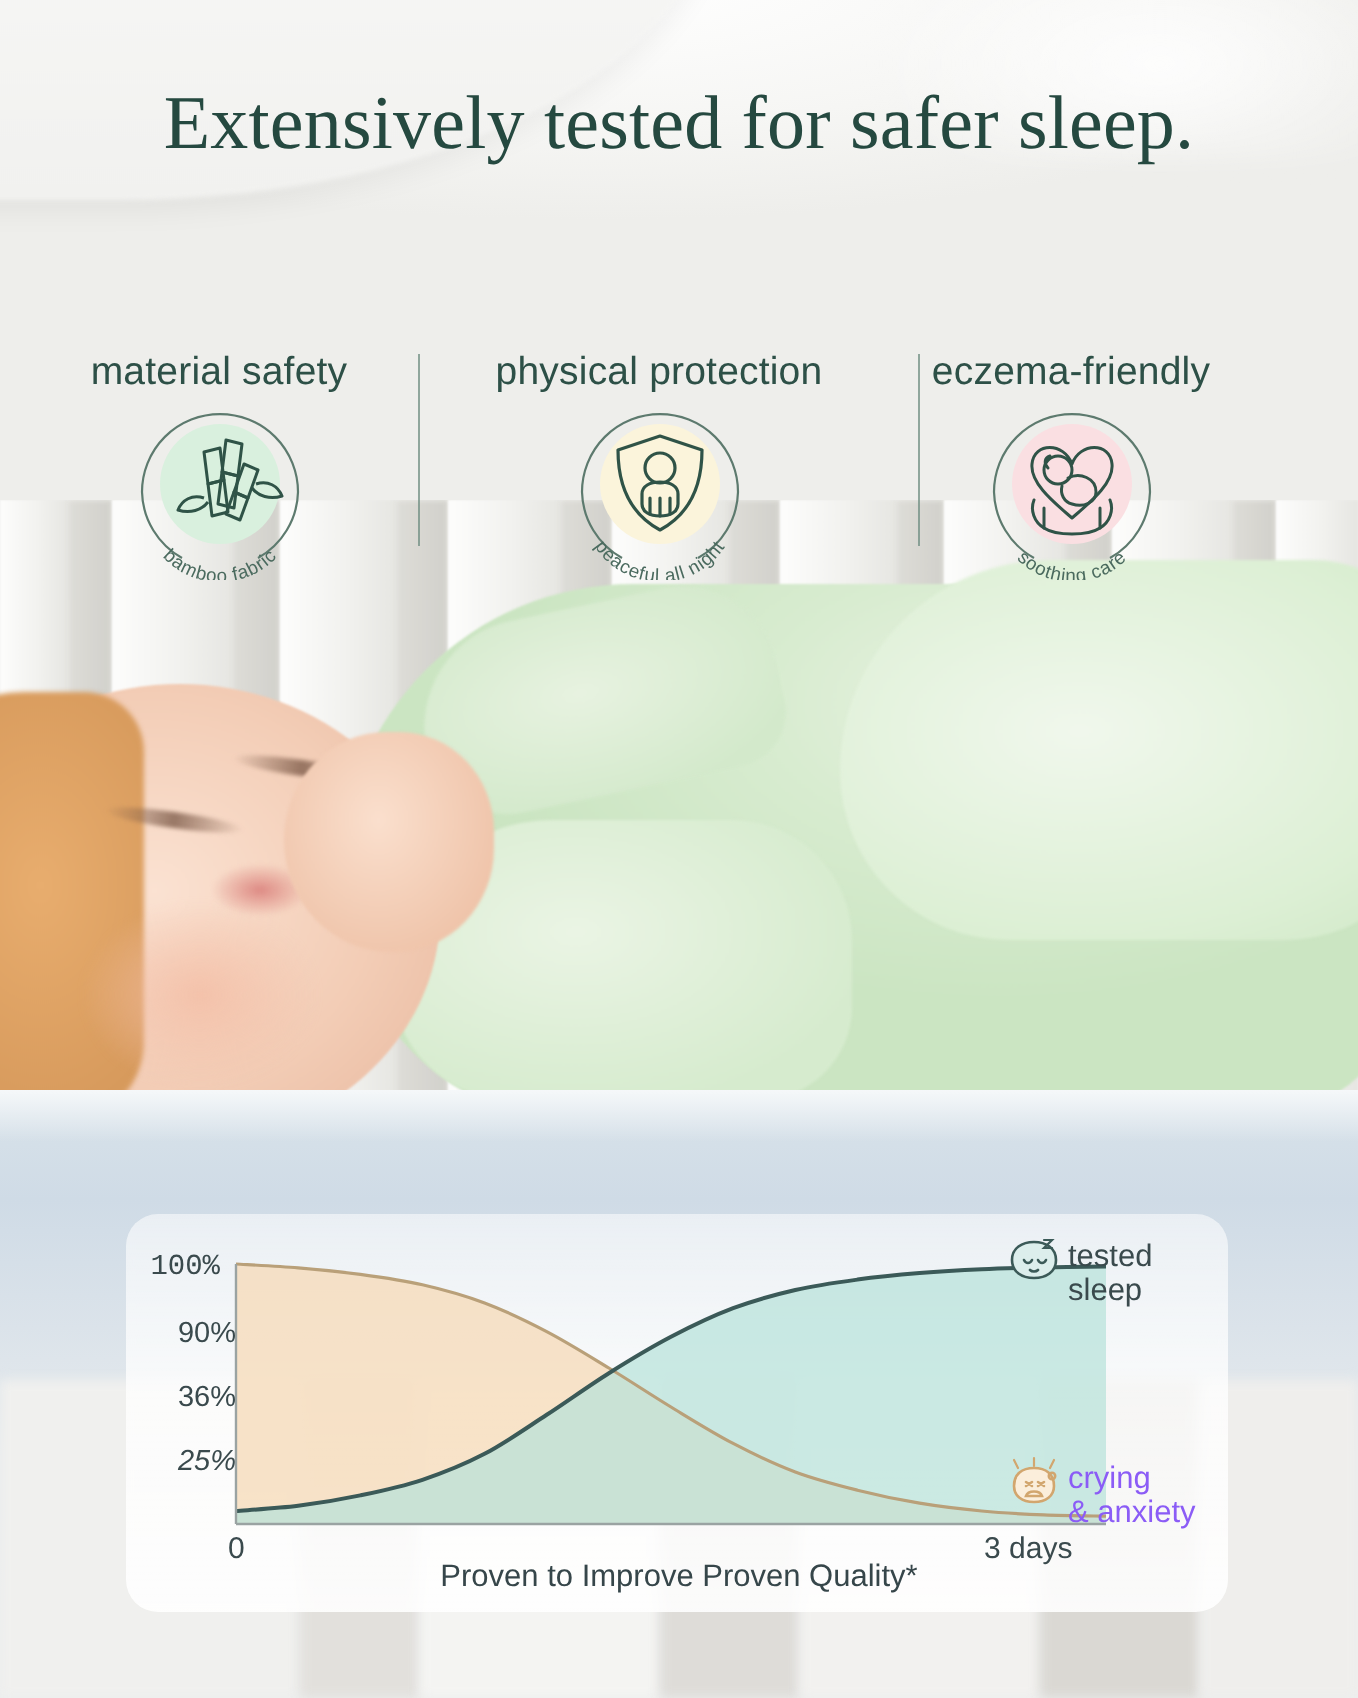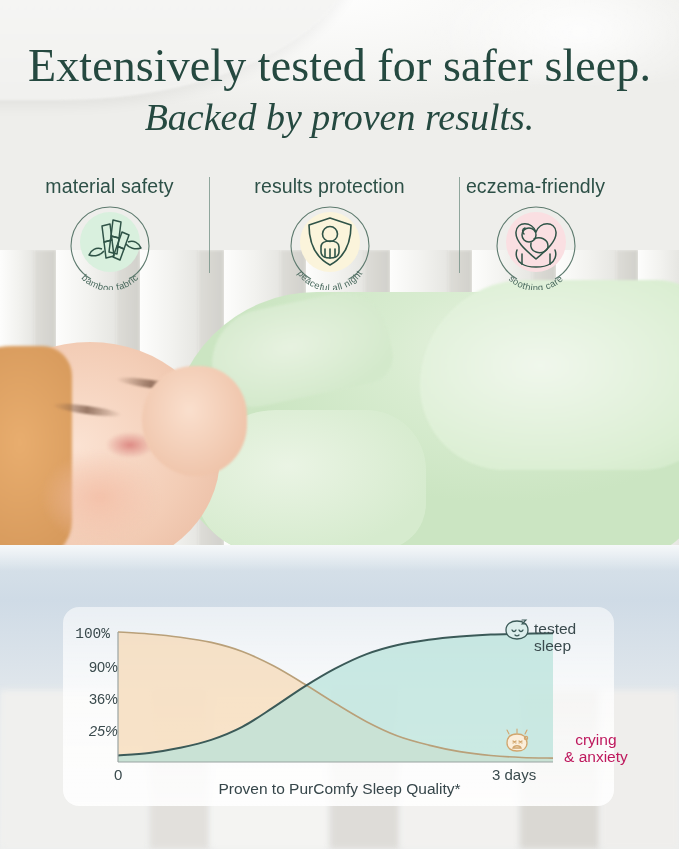--- a/index.html
+++ b/index.html
@@ -103,21 +103,21 @@
     background:radial-gradient(ellipse at 45% 40%, #fadfcd, #efc4aa 75%);
     filter:blur(.8px);
   }
 
   
   .headline{
     position:absolute;left:0;top:42px;width:679px;text-align:center;
     font-family:"Liberation Serif", serif;
     color:#254940;line-height:1.06;
   }
-  .hl1{font-size:46px;letter-spacing:.1px;display:block;}
+  .hl1{font-size:38px;letter-spacing:.1px;display:block;}
   .hl2{font-size:38px;font-style:italic;display:block;margin-top:6px;}
 
   
   .badges{position:absolute;left:0;top:175px;width:679px;height:120px;}
   .badge{position:absolute;top:0;width:215px;text-align:center;}
   .b1{left:2px;}  .b2{left:222px;} .b3{left:428px;}
   .badge-label{
     font-size:19.5px;color:#2d5047;letter-spacing:.1px;white-space:nowrap;
   }
   .divider{
@@ -141,21 +141,21 @@
   .tick{
     position:absolute;font-size:14.5px;color:#3a4a4d;text-align:right;width:48px;
   }
   .xlab{position:absolute;font-size:15px;color:#3a4a4d;}
   .chart-title{
     position:absolute;left:0;top:780px;width:679px;text-align:center;
     font-size:15.5px;color:#36464a;
   }
   .legend{position:absolute;font-size:15.5px;line-height:1.12;}
   .leg-comfort{left:534px;top:620px;color:#3a4a4d;}
-  .leg-crying{left:564px;top:731px;color:#be185d;text-align:center;}
+  .leg-crying{left:534px;top:731px;color:#8b5cf6;}
 
   .footnote{
     position:absolute;left:0;top:826px;width:679px;text-align:center;
     font-size:12.5px;color:#7d7d79;
   }
 </style>
 </head>
 <body>
 
 <div class="stage">
@@ -205,21 +205,20 @@
       <div class="lb" style="left:210px;width:120px;background:#f4f4f2;"></div>
       <div class="lb" style="left:330px;width:70px;background:#dedcd8;"></div>
       <div class="lb" style="left:400px;width:120px;background:#f2f1ef;"></div>
       <div class="lb" style="left:520px;width:80px;background:#dad8d3;"></div>
       <div class="lb" style="left:600px;width:79px;background:#efeeec;"></div>
     </div>
   </div>
 
   <div class="headline">
     <span class="hl1">Extensively tested for safer sleep.</span>
-    <span class="hl2">Backed by proven results.</span>
   </div>
 
   <div class="badges">
 
     <div class="divider d1"></div>
     <div class="divider d2"></div>
 
     <div class="badge b1">
       <div class="badge-label">material safety</div>
       <div class="badge-mark">
@@ -242,21 +241,21 @@
             <path d="M70 40 C 76 38, 81 41, 83 46 C 77 48, 71 46, 68 42"></path>
           </g>
           <text font-size="9.4" fill="#4a6a5e" letter-spacing=".4" font-family="Liberation Sans, sans-serif">
             <textPath href="#arc1" startOffset="50%" text-anchor="middle">bamboo fabric</textPath>
           </text>
         </svg>
       </div>
     </div>
 
     <div class="badge b2">
-      <div class="badge-label">results protection</div>
+      <div class="badge-label">physical protection</div>
       <div class="badge-mark">
         <svg class="mark-svg" width="104" height="88" viewBox="0 0 104 88">
           <defs>
             <path id="arc2" d="M 13,50 A 39,39 0 0 0 91,50"></path>
           </defs>
           <circle cx="52" cy="40" r="30" fill="#fbf4db"></circle>
           <path d="M 13,44 A 39,39 0 0 1 91,44" fill="none" stroke="#5d7a6e" stroke-width="1.1"></path>
           <path d="M 13,44 A 39,39 0 0 0 33,77" fill="none" stroke="#5d7a6e" stroke-width="1.1"></path>
           <path d="M 91,44 A 39,39 0 0 1 71,77" fill="none" stroke="#5d7a6e" stroke-width="1.1"></path>
           <g fill="none" stroke="#2f5347" stroke-width="1.6" stroke-linejoin="round" stroke-linecap="round">
@@ -350,16 +349,16 @@
         <path d="M11 20 C12 17, 18 17, 19 20 Z"></path>
         <path d="M7 6 L5 2 M15 5 L15 1 M23 6 L25 2" stroke-width="1.1"></path>
         <circle cx="24" cy="10" r="1.6"></circle>
       </g>
     </svg>
     <div class="legend leg-crying">
       <div>crying</div>
       <div>&amp; anxiety</div>
     </div>
 
-    <div class="chart-title">Proven to PurComfy Sleep Quality*</div>
+    <div class="chart-title">Proven to Improve Proven Quality*</div>
   </div>
 
 </div>
 
 </body></html>

